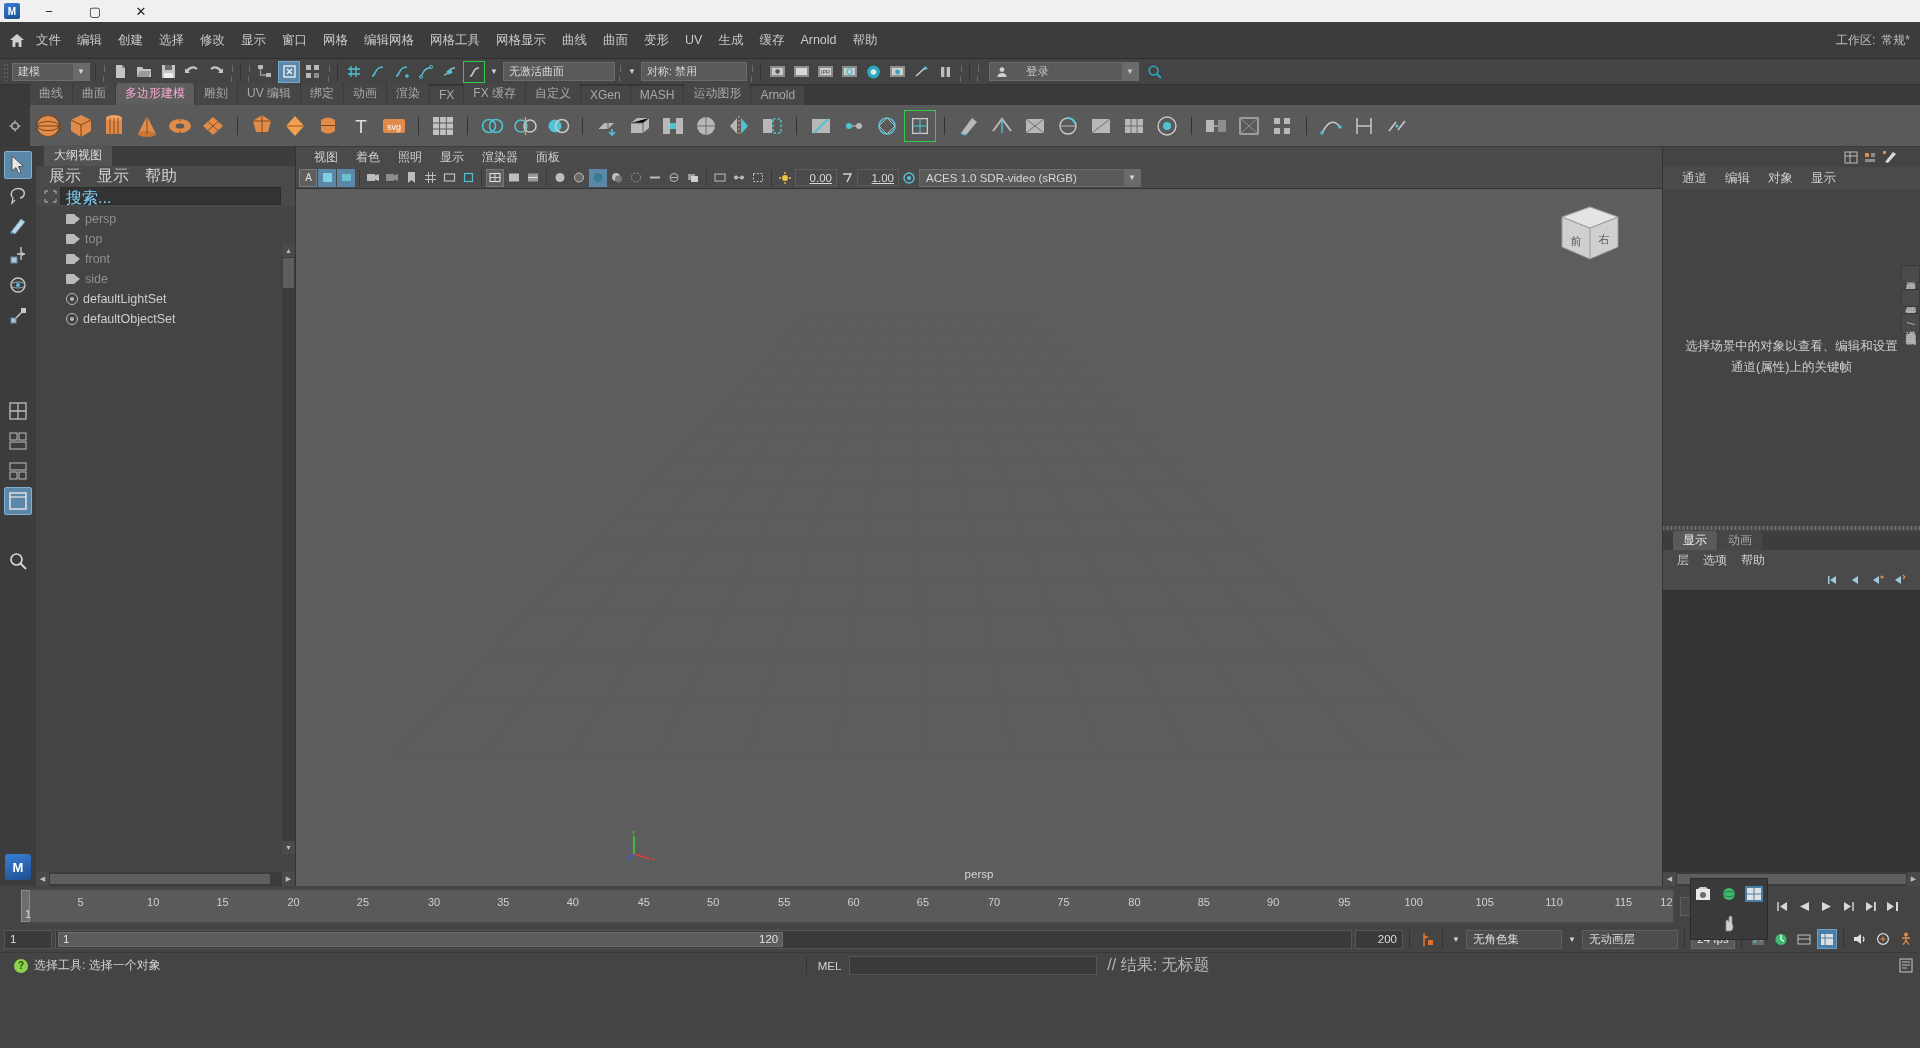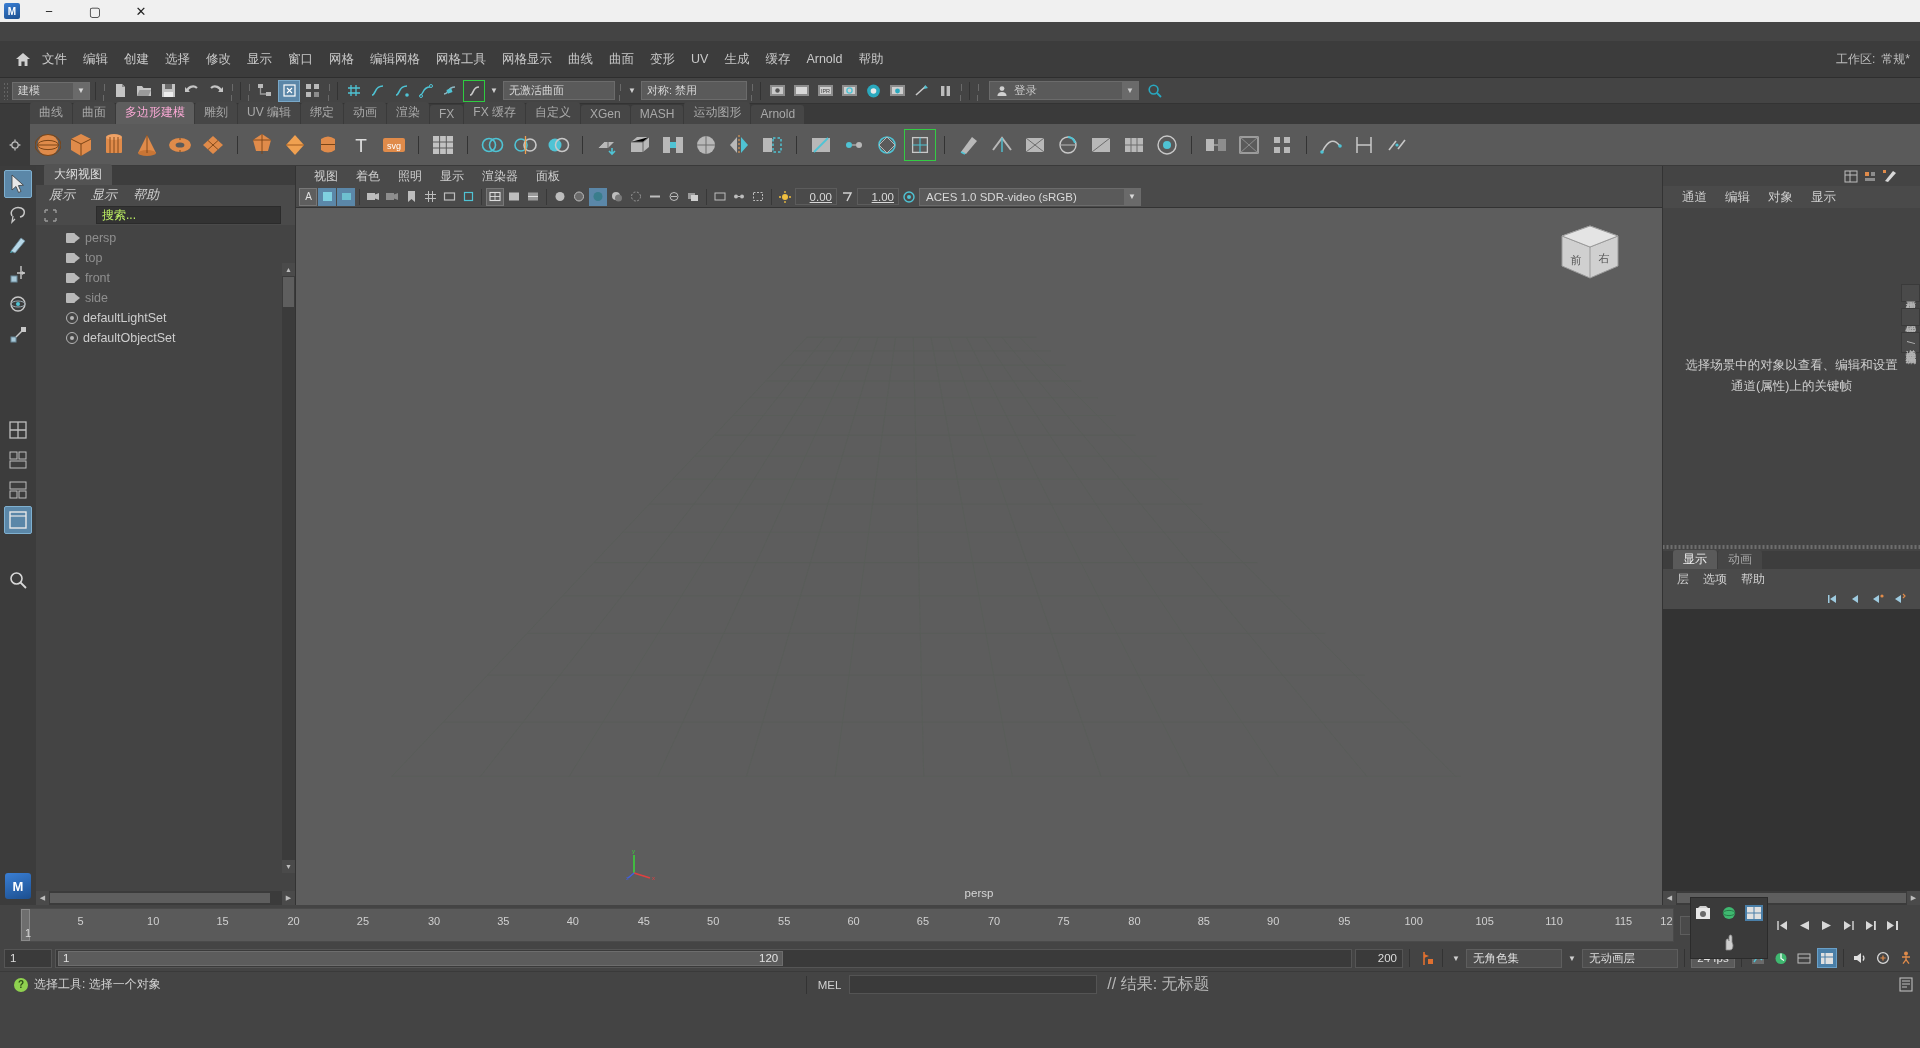--- a/index.html
+++ b/index.html
@@ -8,41 +8,41 @@
 
   
   .titlebar { height:22px; background:#f0f0f0; display:flex; align-items:center; color:#000; font-size:12px; }
   .titlebar .appicon { width:16px; height:16px; margin:0 6px 0 4px; background:linear-gradient(160deg,#3a7fd5,#1c4f8f); border-radius:2px; position:relative; flex:none; }
   .titlebar .appicon::after { content:"M"; position:absolute; inset:0; color:#fff; font-size:10px; font-weight:bold; display:flex; align-items:center; justify-content:center; }
   .titlebar .ttl { flex:1; white-space:nowrap; }
   .wbtns { display:flex; height:22px; }
   .wbtn { width:46px; height:22px; display:flex; align-items:center; justify-content:center; font-size:13px; color:#222; }
 
   
-  .menubar { height:37px; background:#3c3c3c; display:flex; align-items:center; padding-left:12px; border-bottom:1px solid #2e2e2e;margin-top:19px; }
+  .menubar { height:37px; background:#3c3c3c; display:flex; align-items:center; padding-left:6px; border-bottom:1px solid #2e2e2e; }
   .menubar .home { width:22px; height:18px; display:flex; align-items:center; justify-content:center; }
   .menu-item { padding:2px 8px; font-size:12.5px; color:#c9c9c9; white-space:nowrap; cursor:default; }
   .ws-right { margin-left:auto; padding-right:10px; display:flex; align-items:center; gap:6px; font-size:12px; color:#bdbdbd; }
 
   
   .statusline { height:26px; background:#444; display:flex; align-items:center; gap:2px; padding:0 3px; border-bottom:1px solid #333; }
   .grip { width:7px; height:18px; flex:none;
     background-image:radial-gradient(#6a6a6a 1px, transparent 1px);
     background-size:3px 4px; opacity:.85; }
   .sel-combo { width:78px; height:18px; background:#5a5a5a; border:1px solid #6d6d6d; display:flex; align-items:center; font-size:11px; color:#d6d6d6; padding-left:5px; position:relative; }
   .sel-combo .arw { position:absolute; right:0; top:0; bottom:0; width:16px; background:#6a6a6a; display:flex; align-items:center; justify-content:center; font-size:8px; }
   .sbtn { width:22px; height:22px; display:flex; align-items:center; justify-content:center; flex:none; }
   .sbtn.on { background:#5b87a8; border:1px solid #79a8c8; }
   .sbtn.ong { border:1.5px solid #2ecc40; }
   .sep { width:1px; height:18px; background:#333; margin:0 3px; flex:none; }
   .wedge { width:6px; height:20px; flex:none; background:linear-gradient(95deg,transparent 48%,#6a6a6a 48%,#6a6a6a 56%,transparent 56%); }
   .field { height:19px; background:#5a5a5a; border:1px solid #6b6b6b; font-size:11px; color:#d8d8d8; display:flex; align-items:center; padding:0 5px; }
   .caret { width:14px; height:18px; display:flex; align-items:center; justify-content:center; font-size:8px; color:#cfcfcf; }
   .login { display:flex; align-items:center; gap:5px; margin-left:6px; }
-  .login .box { width:150px; height:19px; background:#5a5a5a; border:1px solid #6b6b6b; display:flex; align-items:center; padding:0 6px; gap:6px; font-size:11.5px; position:relative; }
+  .login .box { width:150px; height:19px; background:#5a5a5a; border:1px solid #6b6b6b; display:flex; align-items:center; padding:0 6px; gap:18px; font-size:11.5px; position:relative; }
 
   
   .shelf-tabs { height:20px; background:#3a3a3a; display:flex; align-items:flex-end; padding-left:30px; gap:1px; }
   .shelf-tab { padding:2px 9px 3px; font-size:12px; color:#a9a9a9; background:#464646; border-top-left-radius:3px; border-top-right-radius:3px; white-space:nowrap; }
   .shelf-tab.active { background:#5e5e5e; color:#f9a8d4; }
   .shelf-row { height:42px; background:#5a5a5a; display:flex; align-items:center; padding-left:6px; gap:3px; border-bottom:1px solid #3a3a3a; }
   .shicon { width:30px; height:30px; flex:none; display:flex; align-items:center; justify-content:center; }
   .shicon.hl { outline:1.5px solid #33cc44; }
 
   
@@ -50,24 +50,24 @@
   .toolbox { width:36px; background:#3c3c3c; display:flex; flex-direction:column; align-items:center; padding-top:4px; gap:2px; flex:none; }
   .tool { width:28px; height:28px; display:flex; align-items:center; justify-content:center; border-radius:2px; }
   .tool.active { background:#5b87a8; border:1px solid #7fb0d0; }
   .tool-gap { height:64px; }
 
   
   .outliner { width:260px; background:#444; display:flex; flex-direction:column; flex:none; border-right:1px solid #333; position:relative; }
   .panel-tabbar { height:19px; background:#3d3d3d; display:flex; align-items:flex-end; padding-left:8px; }
   .panel-tab { background:#535353; padding:2px 10px 2px; font-size:12px; color:#ddd; border-top-left-radius:3px; border-top-right-radius:3px; }
   .panel-menubar { height:20px; background:#4a4a4a; display:flex; align-items:center; padding-left:6px; gap:2px; }
-  .panel-menubar .mi { padding:1px 7px; font-size:13px; color:#cfcfcf;font-style:italic; }
+  .panel-menubar .mi { padding:1px 7px; font-size:16px; color:#cfcfcf; }
   .search-row { height:20px; display:flex; align-items:center; background:#4a4a4a; padding-left:4px; }
   .search-ico { width:20px; height:18px; display:flex; align-items:center; justify-content:center; }
-  .search-in { flex:1; height:18px; background:#333; border:1px solid #2b2b2b; color:#bef264; font-size:12px; padding:0 5px; margin-right:14px;margin-left:36px; }
+  .search-in { flex:1; height:18px; background:#333; border:1px solid #2b2b2b; color:#7dd3fc; font-size:16px; padding:0 5px; margin-right:14px; }
   .ol-list { flex:1; background:#444; padding-top:3px; overflow:hidden; position:relative; }
   .ol-item { height:20px; display:flex; align-items:center; padding-left:30px; gap:5px; font-size:12.5px; }
   .ol-item .nm { color:#8f8f8f; }
   .ol-item.set .nm { color:#cecece; }
   .cam-ico { width:14px; height:10px; flex:none; position:relative; }
   .cam-ico::before { content:""; position:absolute; left:0; top:0; width:9px; height:10px; background:#b9b9b9; border-radius:1px; }
   .cam-ico::after { content:""; position:absolute; left:9px; top:1px; border-left:5px solid #b9b9b9; border-top:4px solid transparent; border-bottom:4px solid transparent; }
   .set-ico { width:12px; height:12px; border-radius:50%; border:1.5px solid #b5b5b5; flex:none; position:relative; }
   .set-ico::after { content:""; position:absolute; left:2.5px; top:2.5px; width:4px; height:4px; border-radius:50%; background:#b5b5b5; }
   .ol-scroll-v { position:absolute; right:0; top:38px; bottom:18px; width:13px; background:#3b3b3b; }

